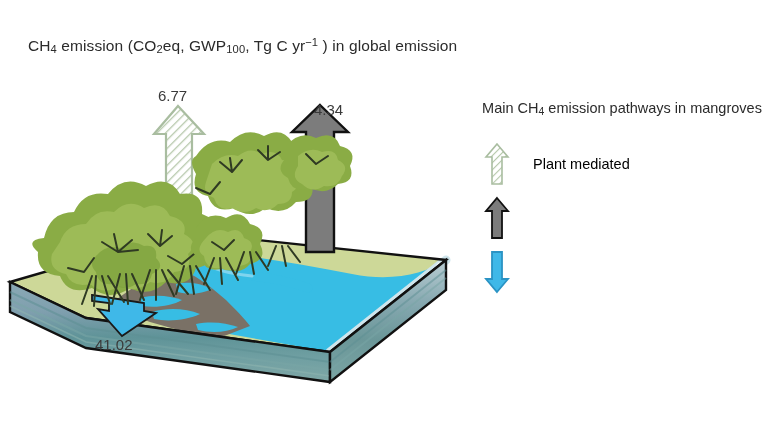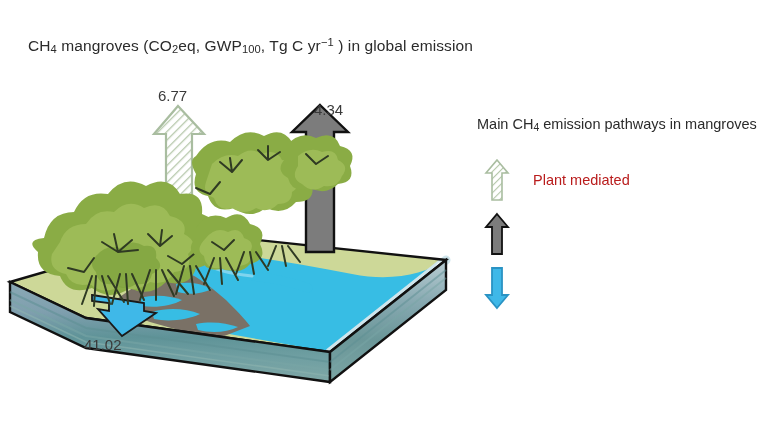--- a/index.html
+++ b/index.html
@@ -42,28 +42,29 @@
 
   
   .value-label {
     position: absolute;
     font-size: 15px;
     color: #3a3a3a;
     white-space: nowrap;
   }
   #value-plant   { left: 158px; top: 27px; }
   #value-soilatm { left: 314px; top: 41px; }
-  #value-burial  { left: 84px; top: 276px; }
+  #value-burial  { left: 95px; top: 276px; }
 
   
   #legend {
     position: absolute;
     left: 477px;
-    top: 116px;
+    top: 100px;
     width: 290px;
+    text-align: center;
   }
   #legend-title {
     font-size: 14.5px;
     color: #2b2b2b;
     white-space: nowrap;
     margin: 0 0 22px 0;
   }
   #legend-title sub { font-size: 0.72em; vertical-align: -0.22em; }
 
   .legend-row {
@@ -77,29 +78,29 @@
     flex: 0 0 40px;
     display: flex;
     align-items: center;
     justify-content: center;
   }
   .legend-label {
     font-size: 14.5px;
     margin-left: 16px;
     white-space: nowrap;
   }
-  #legend-label-plant   { color: #b91c1c; }
+  #legend-label-plant   { color: #000000; }
   #legend-label-soil    { color: #3a3a3a; }
   #legend-label-burial  { color: #1a1a1a; }
 </style>
 </head>
 <body>
 
 <div id="figure-title">
-  <span>CH</span><sub>4</sub><span> mangroves (CO</span><sub>2</sub><span>eq, GWP</span><sub>100</sub><span>, Tg C yr</span><sup>−1</sup><span> ) in global emission</span>
+  <span>CH</span><sub>4</sub><span> emission (CO</span><sub>2</sub><span>eq, GWP</span><sub>100</sub><span>, Tg C yr</span><sup>−1</sup><span> ) in global emission</span>
 </div>
 
 <div id="scene">
 
   <svg id="scene-svg" width="460" height="350" viewBox="0 0 460 350">
     <defs>
 
       <pattern id="hatch" width="6" height="6" patternTransform="rotate(45)" patternUnits="userSpaceOnUse">
         <rect width="6" height="6" fill="#ffffff"></rect>
         <line x1="0" y1="0" x2="0" y2="6" stroke="#b7c9ac" stroke-width="2.6"></line>

